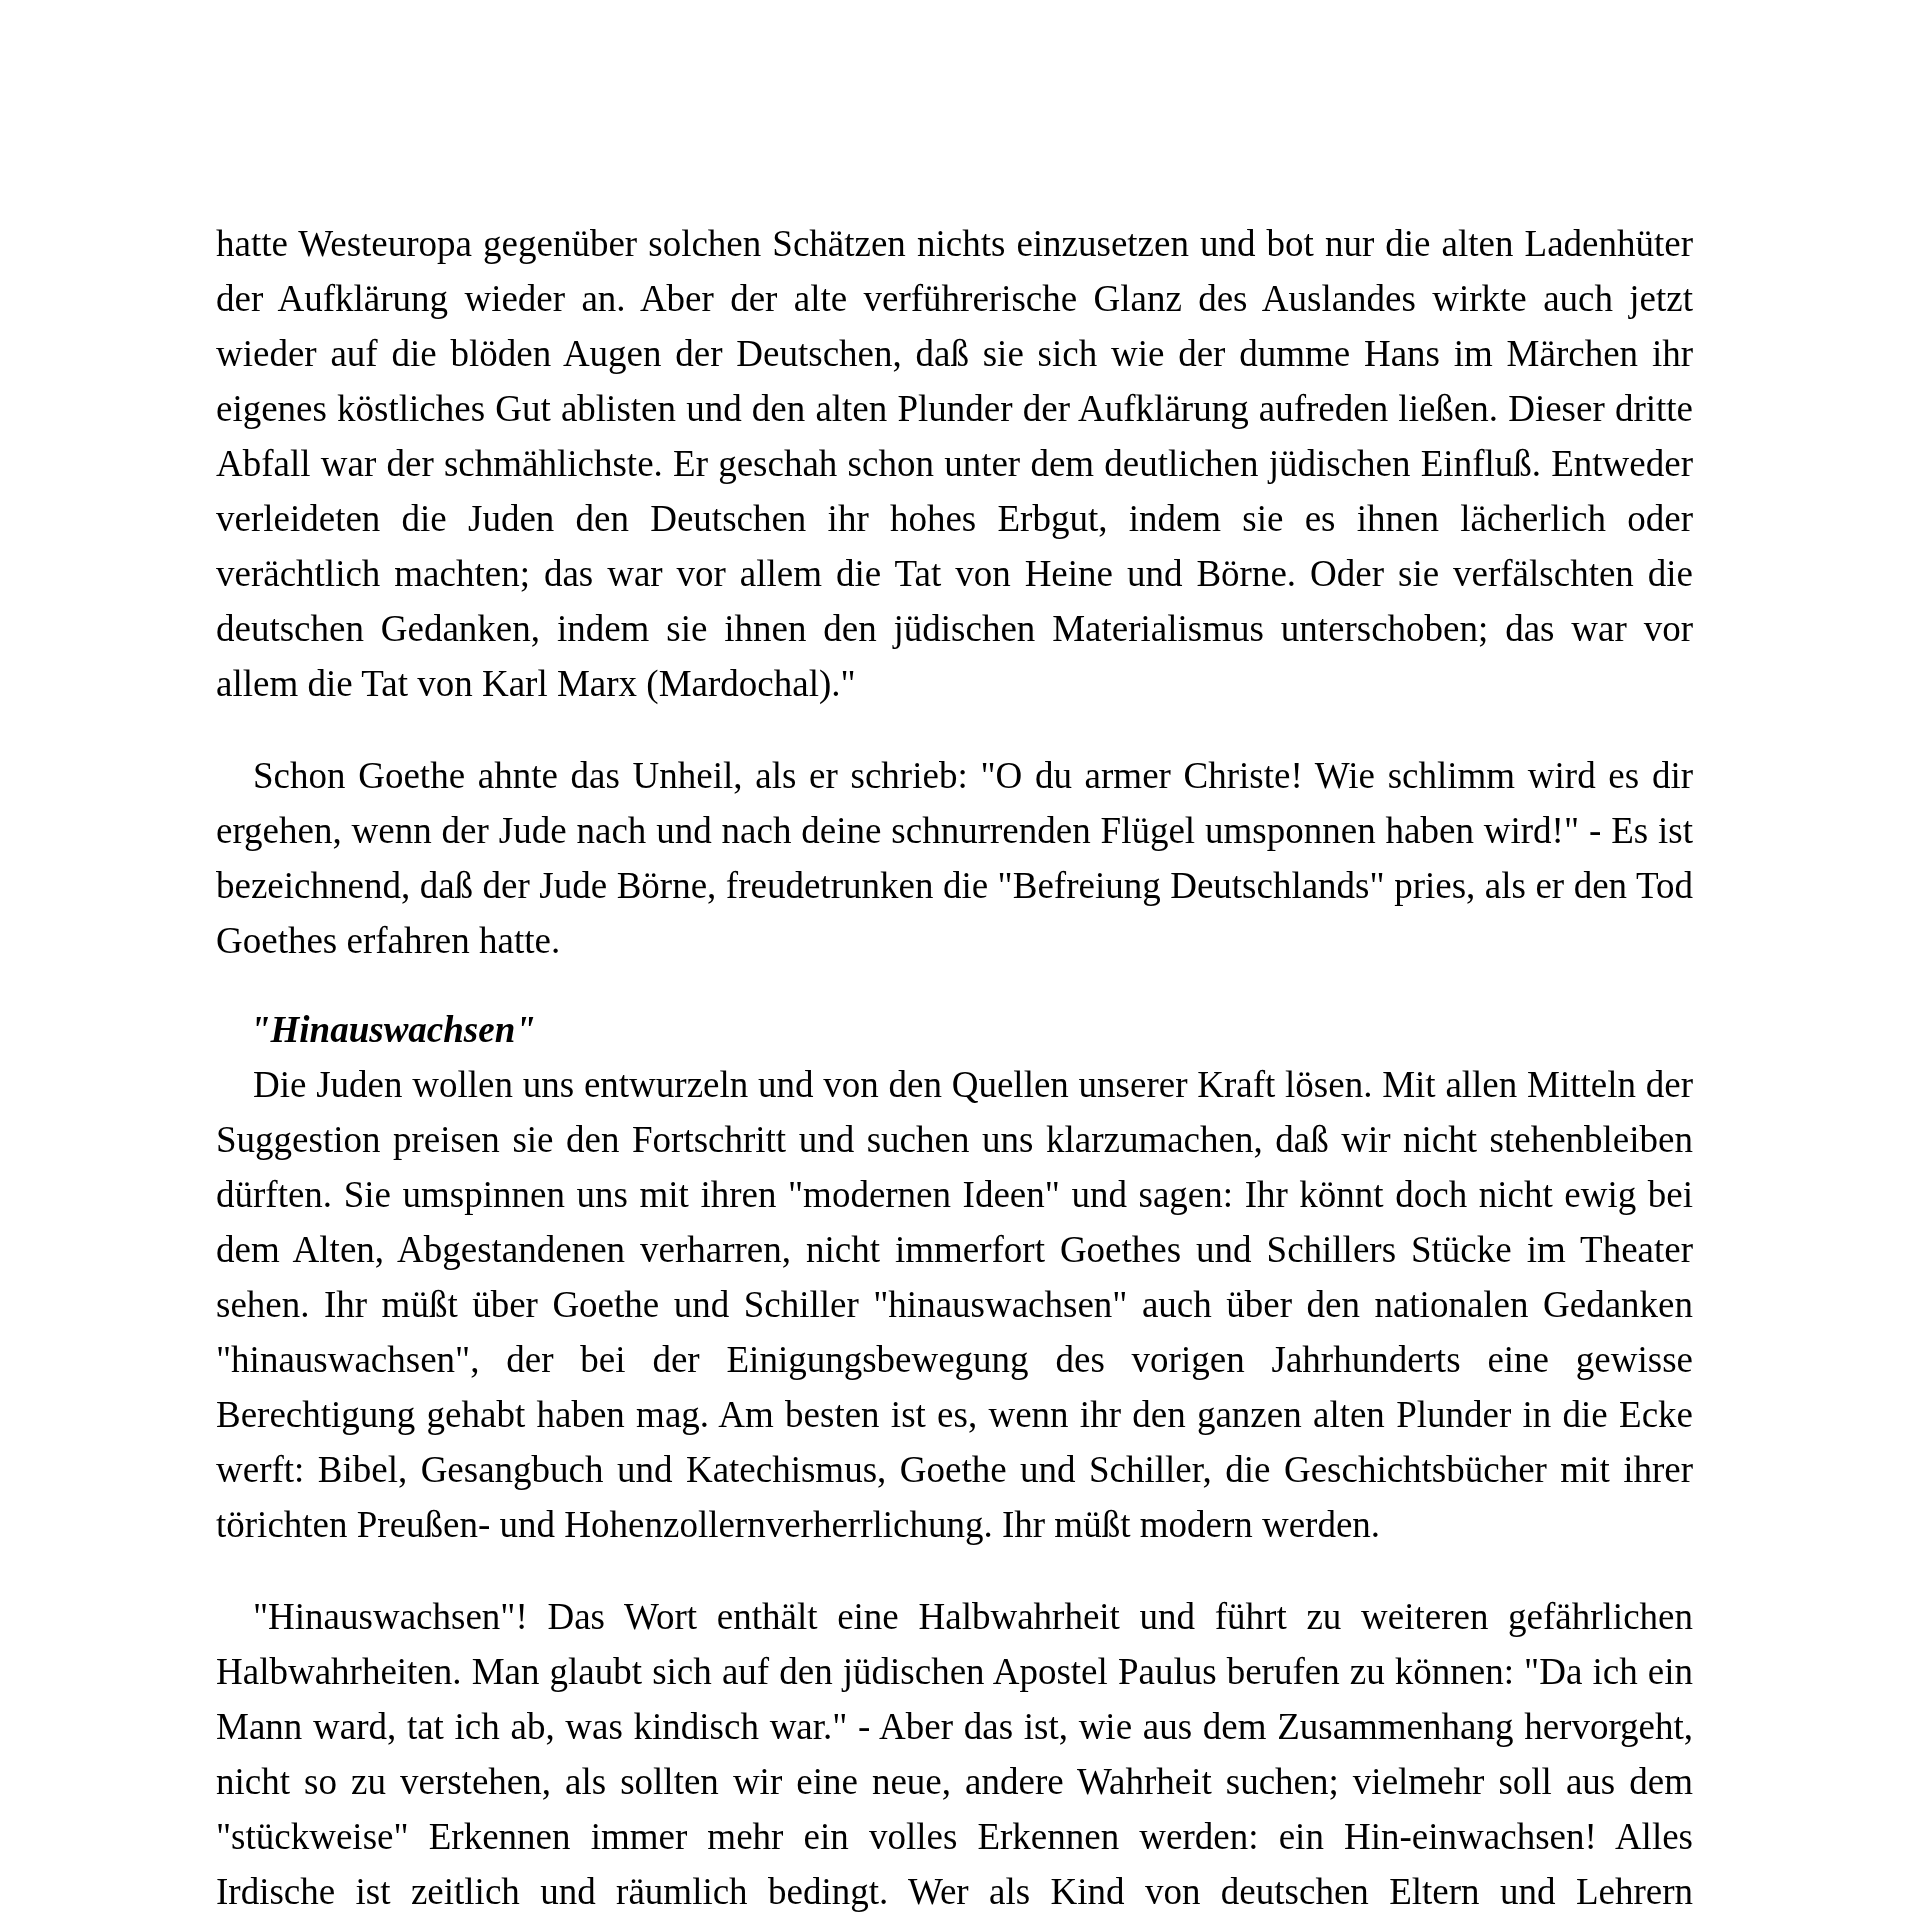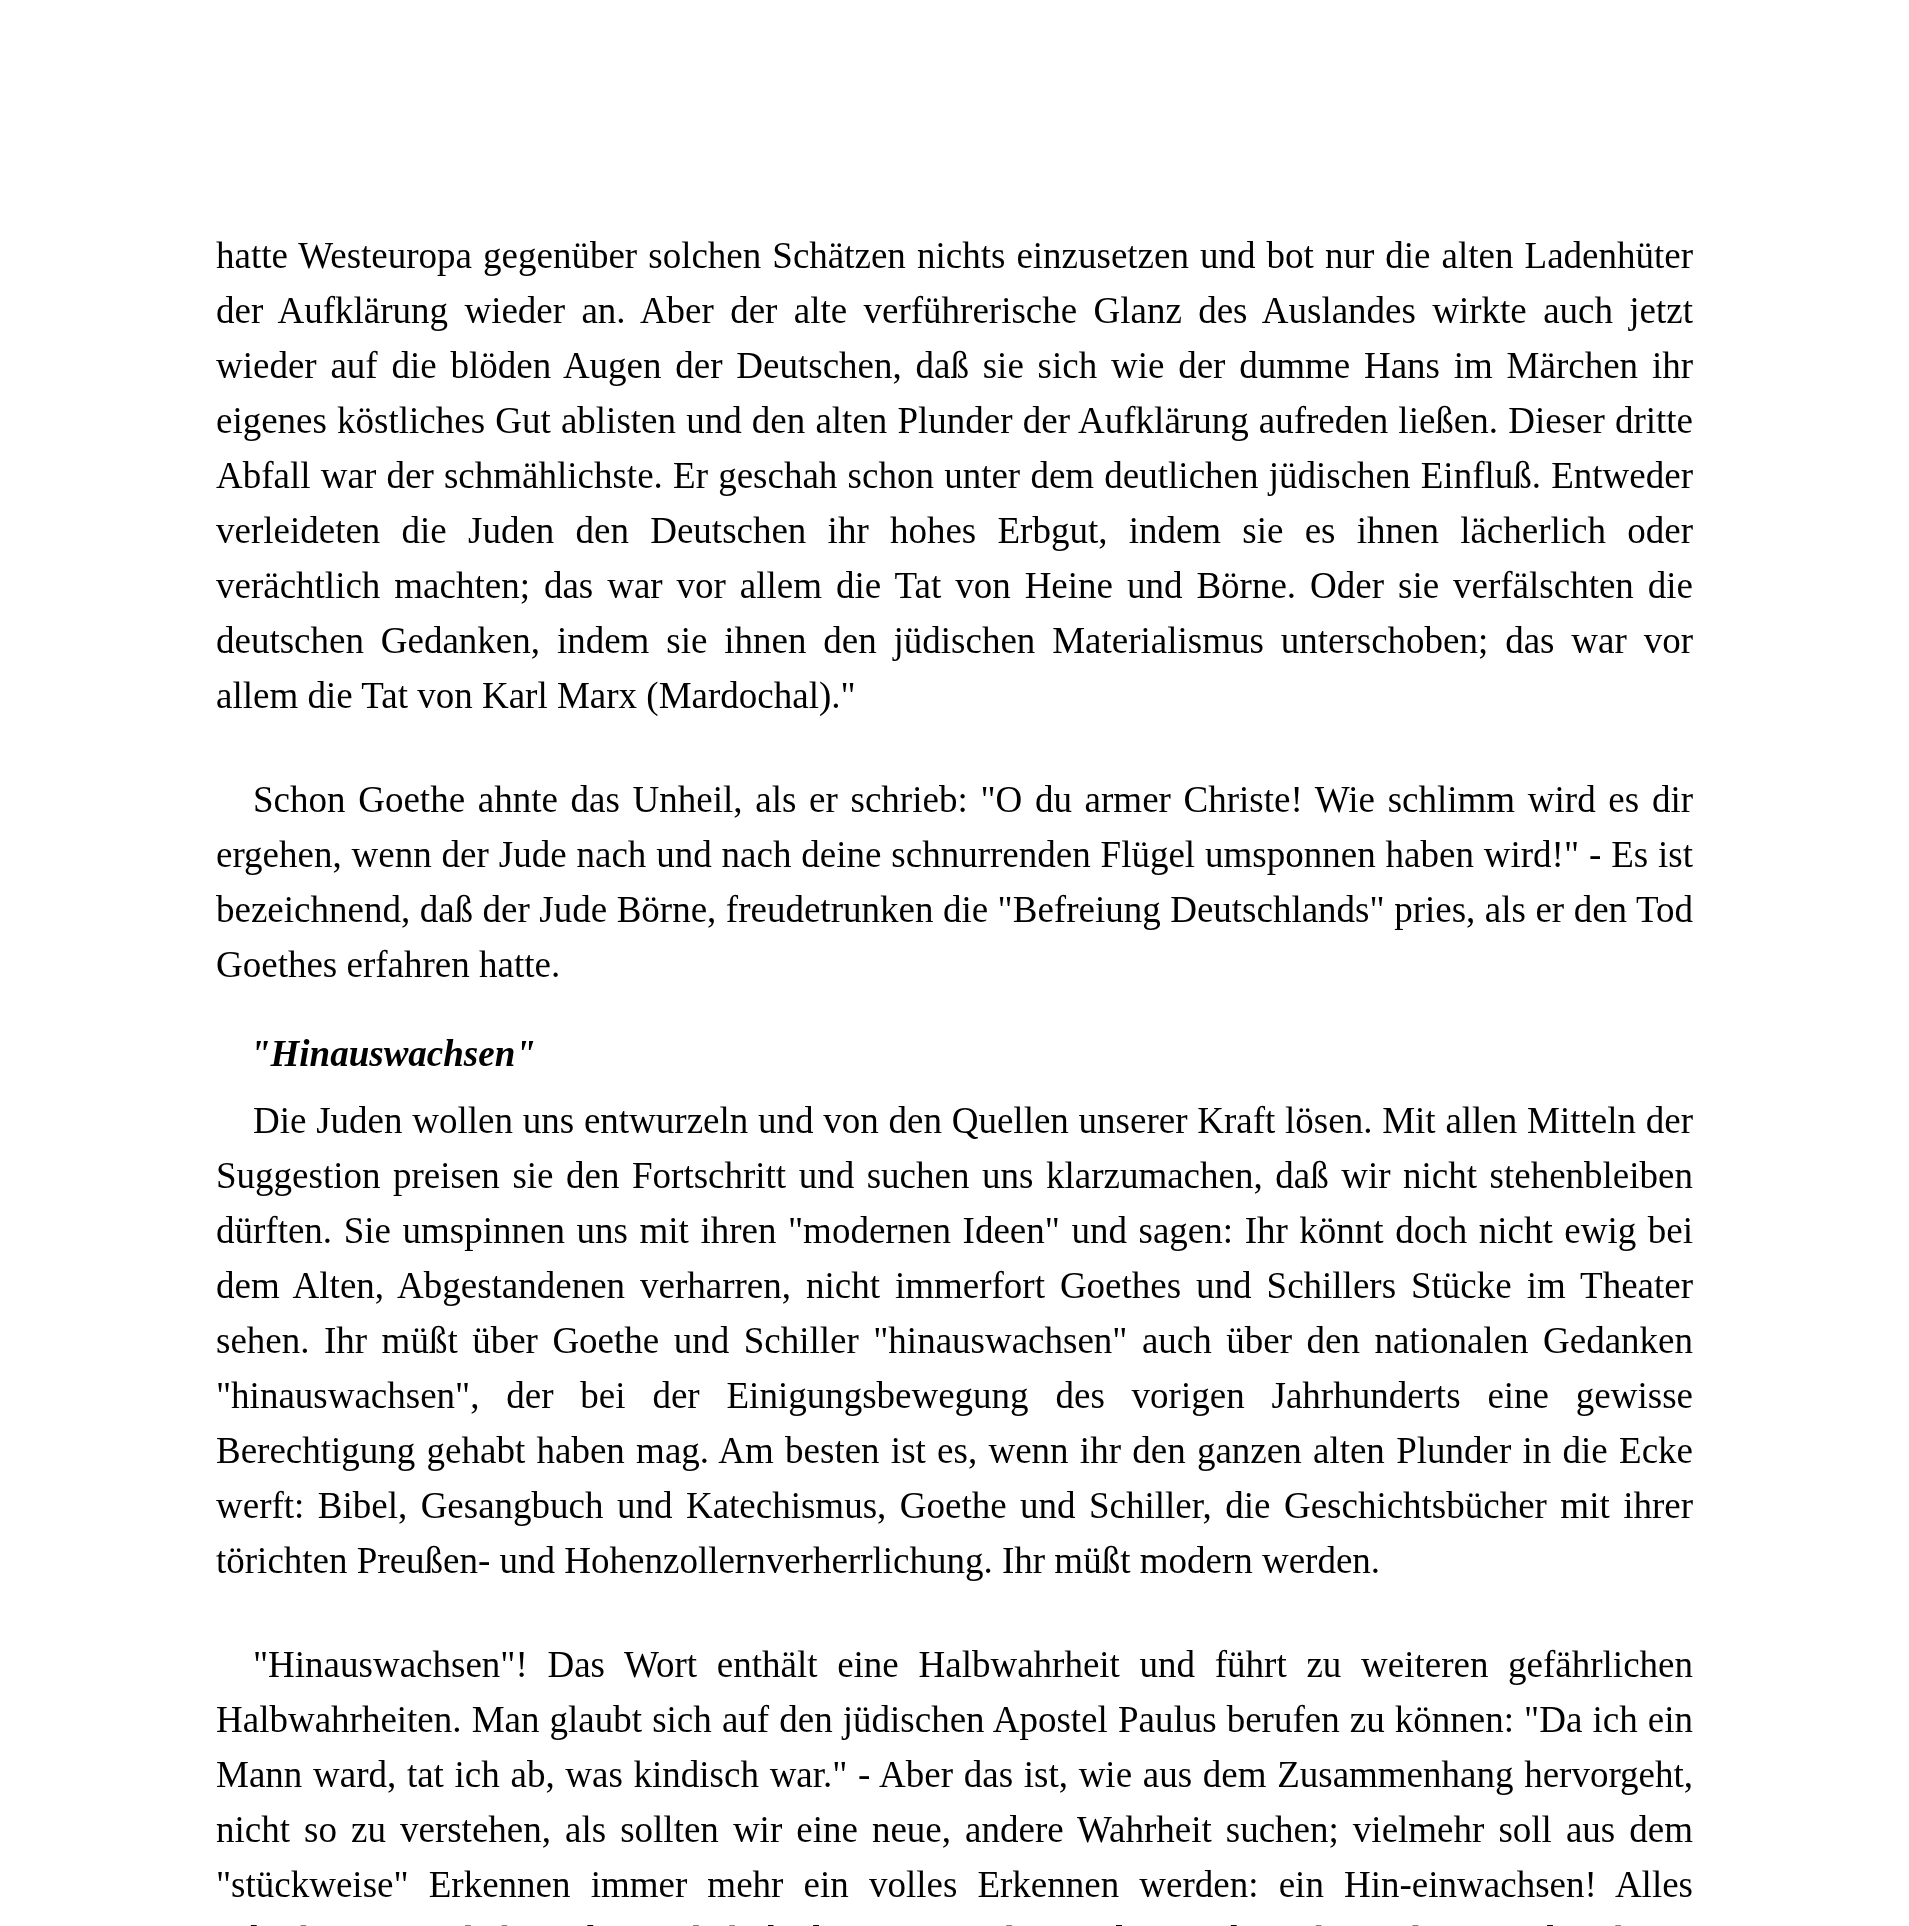--- a/index.html
+++ b/index.html
@@ -28,21 +28,21 @@
 
   
   #content {
     position: absolute;
     left: 216px;
     top: 216px;
     width: 1477px;
   }
 
   .para {
-    margin: 12px 0 0 0;
+    margin: 0 0 0 0;
     text-align: justify;
     text-justify: inter-word;
     font-size: 37px;
     line-height: 55px;
     letter-spacing: 0px;
     word-spacing: 0px;
     hyphens: none;
   }
 
   .para.indent {

